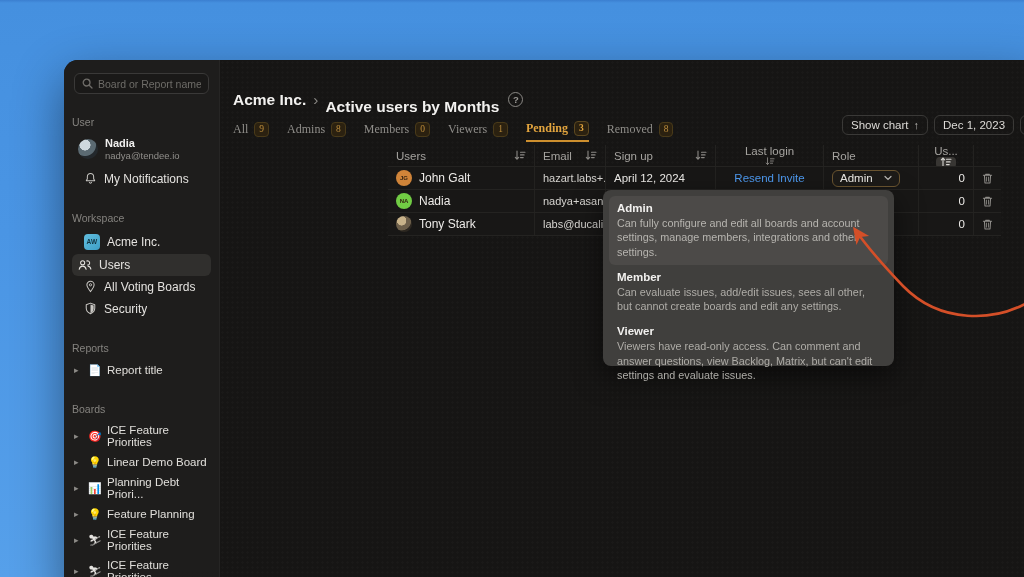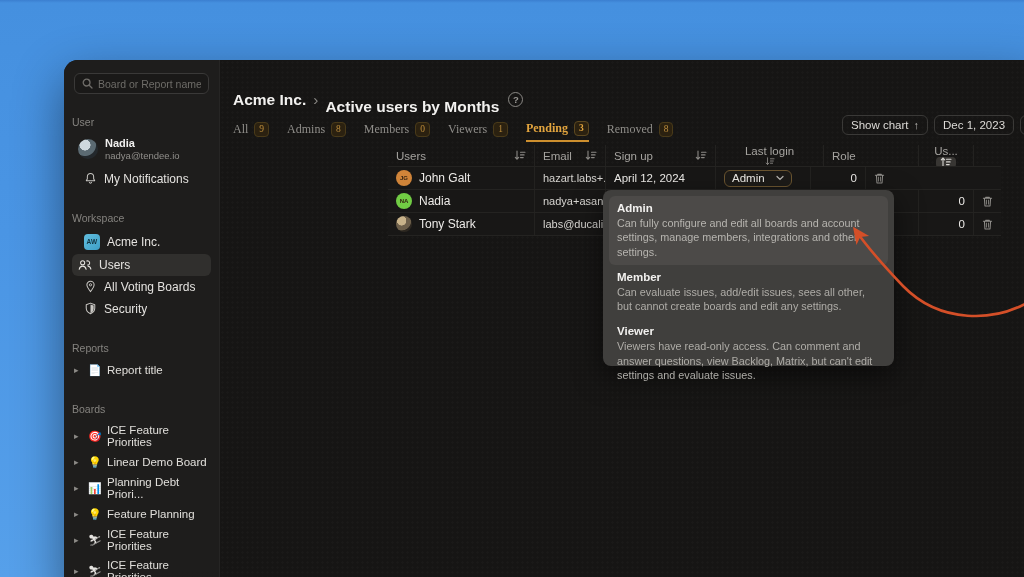--- a/index.html
+++ b/index.html
@@ -317,20 +317,23 @@
               <span class="mini-avatar" style="background:#d08439">JG</span>
               <span>John Galt</span>
             </span>
           </div>
           <div class="tcell c-email">
               <span class="email-txt">hazart.labs+...</span>
             </div>
           <div class="tcell c-signup">
               <span class="signup-txt">April 12, 2024</span>
             </div>
+          <div class="tcell c-login">
+              <span class="resend-link">Resend Invite</span>
+            </div>
           <div class="tcell c-role">
             <span class="role-select">
               <span>Admin</span>
               <svg width="8" height="6" viewBox="0 0 8 6">
                   <path d="M1 1.5L4 4.5L7 1.5" fill="none" stroke="#b9b7b3" stroke-width="1.2" stroke-linecap="round"></path>
                 </svg>
             </span>
           </div>
           <div class="tcell c-usage">
               <span class="usage-val">0</span>

